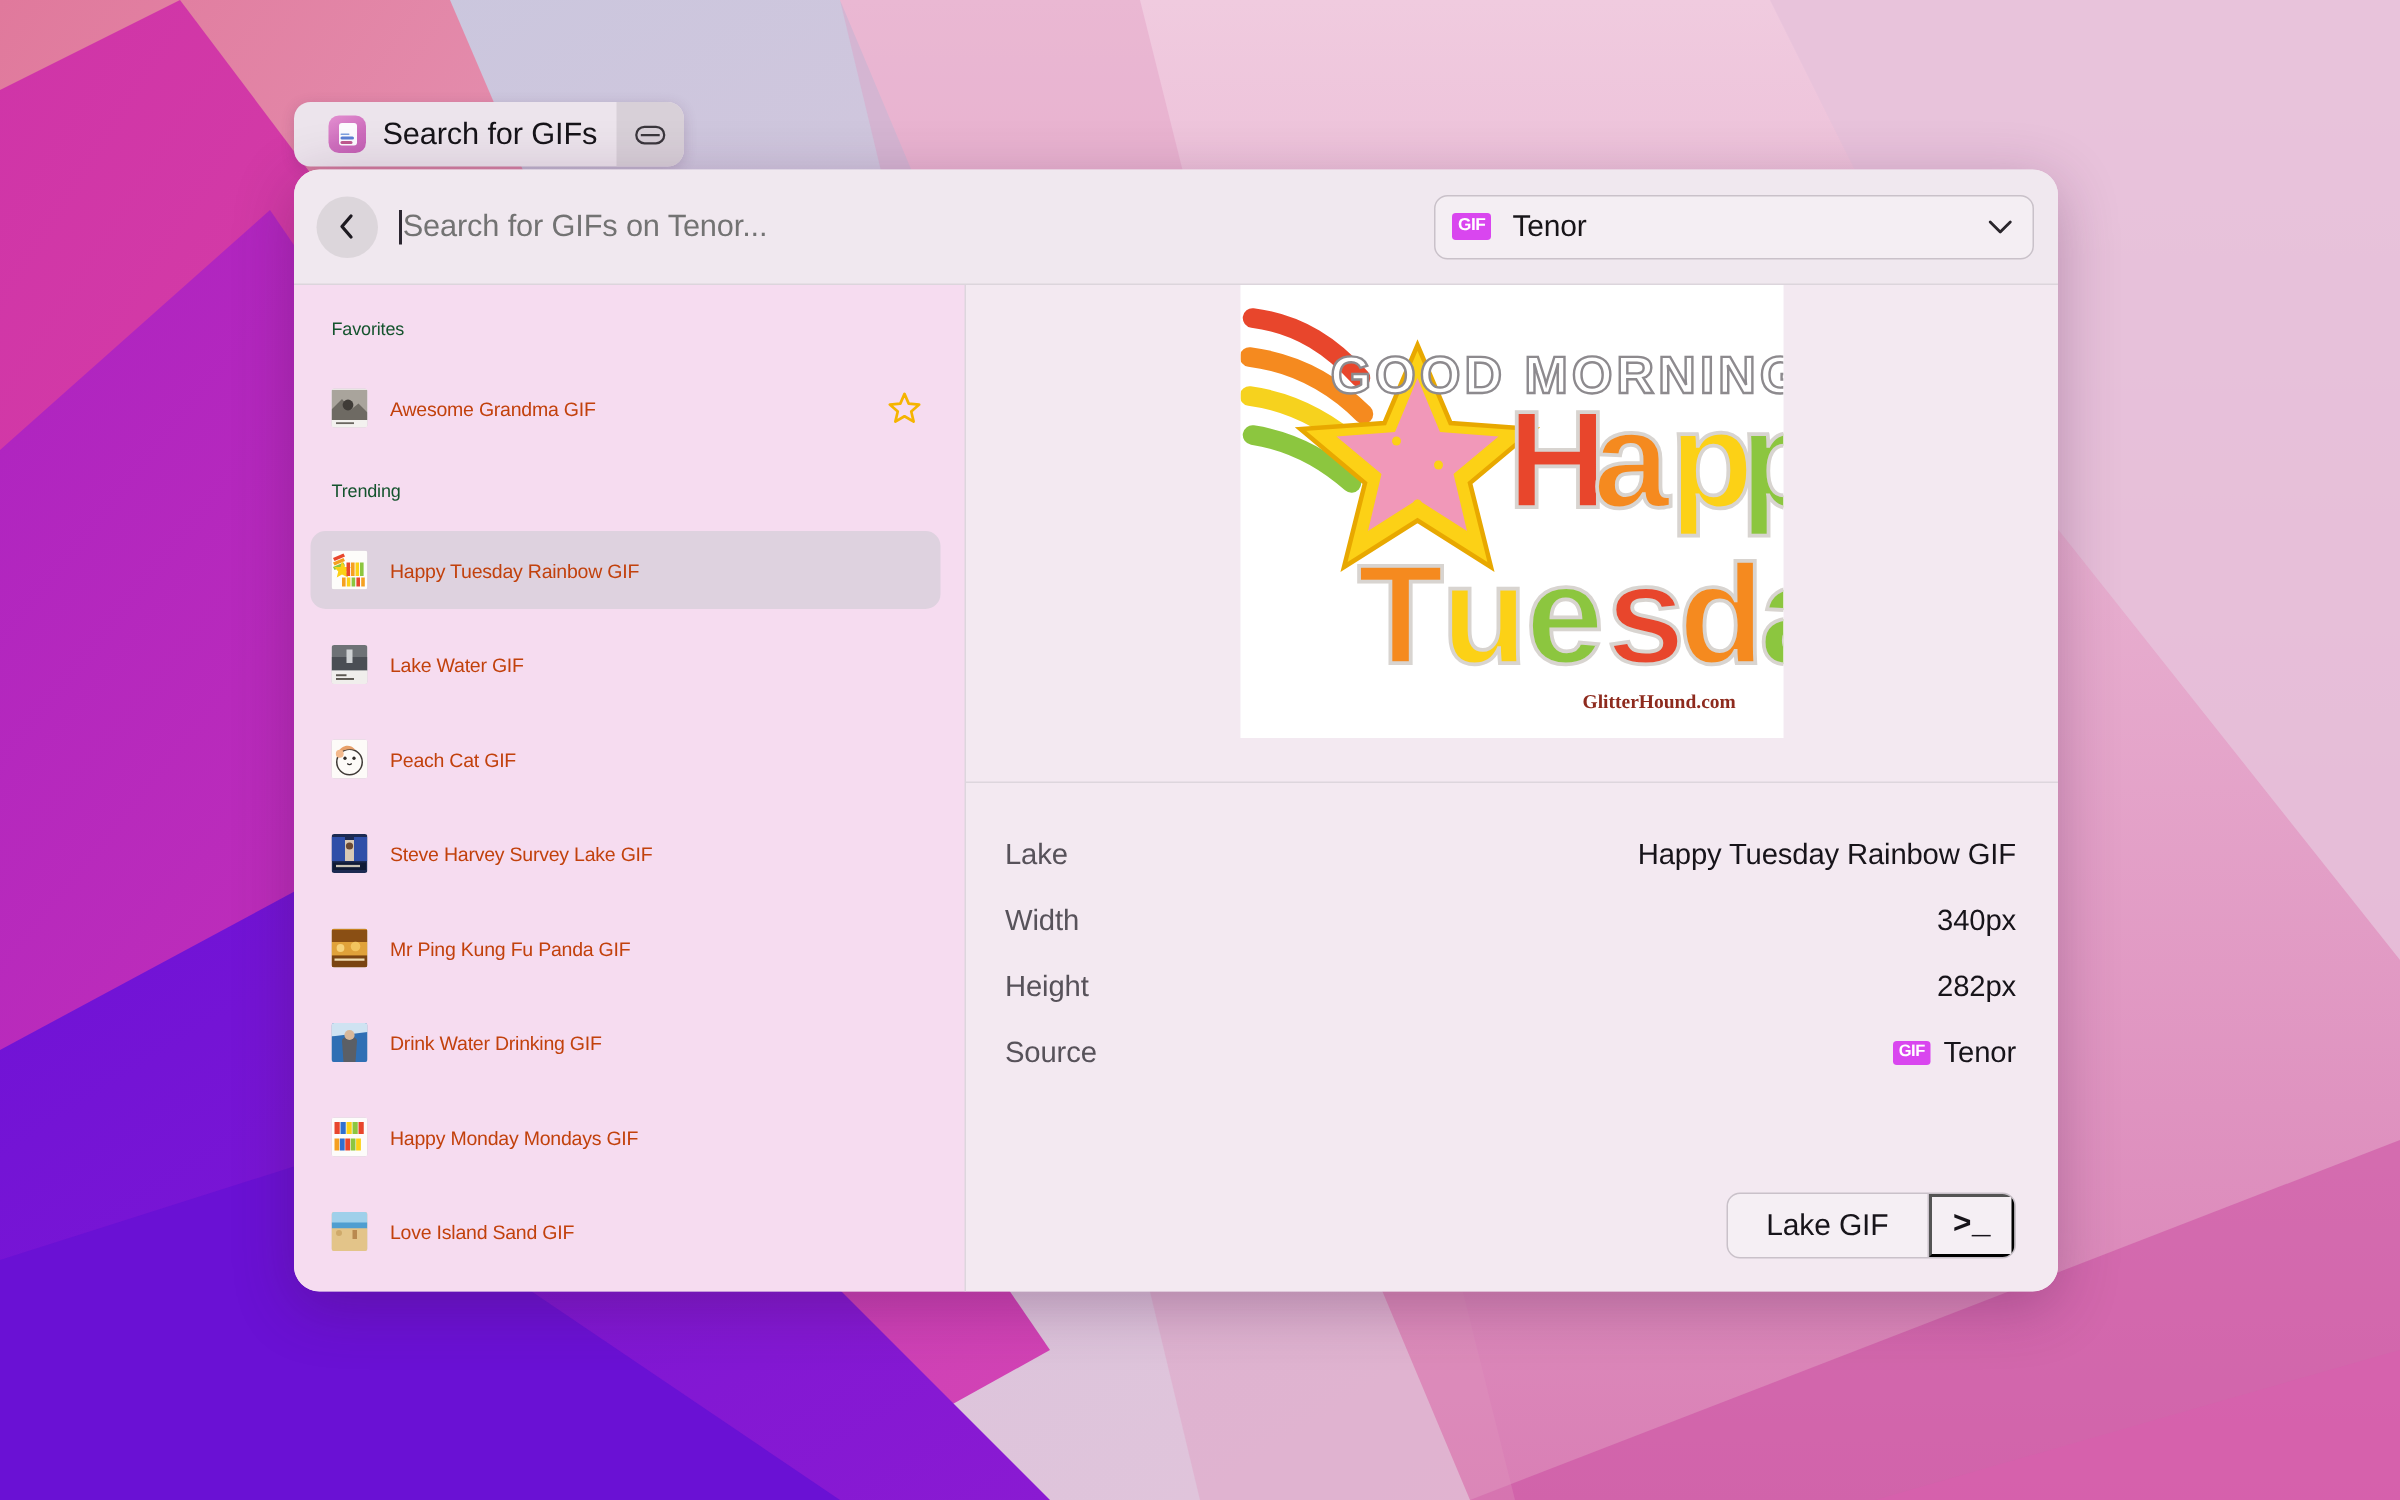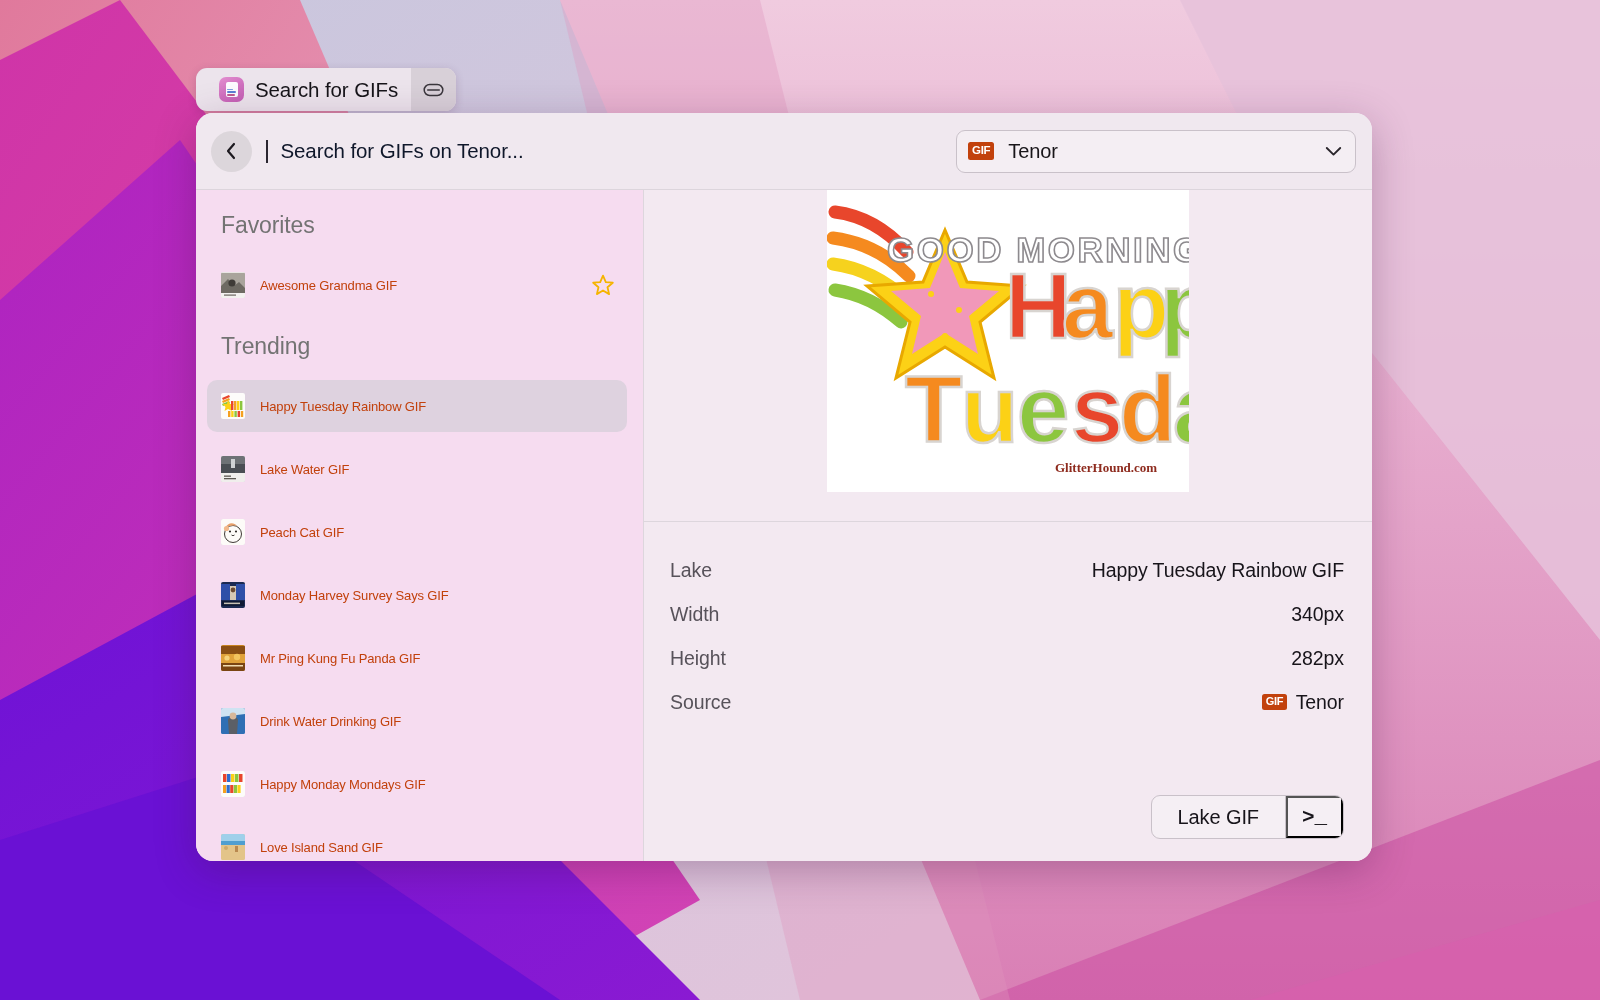--- a/index.html
+++ b/index.html
@@ -68,51 +68,51 @@
     width:41px; height:41px; border-radius:50%;
     background:#dcd6db; display:flex; align-items:center; justify-content:center;
     flex:0 0 auto; cursor:pointer; border:none;
   }
   #search-field {
     flex:1 1 auto; height:44px; display:flex; align-items:center;
     margin-left:14px; position:relative; cursor:text;
   }
   #caret { width:1.5px; height:23px; background:#2b2630; flex:0 0 auto; }
   #search-placeholder {
-    font-size:20.5px; color:#0f172a; letter-spacing:-.1px; margin-left:13px;
+    font-size:20.5px; color:#737373; letter-spacing:-.1px; margin-left:1px;
     user-select:none; white-space:nowrap;
   }
   #source-select {
     flex:0 0 auto; width:400px; height:43px;
     background:#f4eef3; border:1px solid #c9c1c9; border-radius:9px;
     display:flex; align-items:center; padding:0 13px 0 11px;
     margin-right:2px; cursor:pointer;
   }
   .gif-badge {
-    background:#c2410c; border-radius:2.5px; color:#fff;
+    background:#d946ef; border-radius:2.5px; color:#fff;
     font-size:11px; font-weight:bold; letter-spacing:-.3px;
     padding:2.5px 3.5px 3px; line-height:1;
     display:inline-flex; align-items:center; flex:0 0 auto;
     font-family:"Liberation Sans", sans-serif;
   }
   #source-select .gif-badge { font-size:11.5px; padding:3px 4px 3.5px; }
   #source-label { font-size:20px; color:#181519; margin-left:14px; flex:1 1 auto; letter-spacing:-.1px; }
   #chev-down { flex:0 0 auto; }
 
   
   #body-split { flex:1 1 auto; display:flex; min-height:0; }
 
   
   #sidebar {
     width:448px; flex:0 0 auto; background:#f6dcf0;
     border-right:1px solid #ddd6dd;
     overflow:hidden; padding:22px 16px 0 11px; position:relative;
   }
   .section-header {
-    font-size:23px; color:#737373; letter-spacing:-.1px;
+    font-size:12px; color:#14532d; letter-spacing:-.1px;
     padding:0 0 0 14px; margin-bottom:20px;
   }
   #trending-header { margin-top:22px; }
   .list-item {
     display:flex; align-items:center; gap:15px;
     height:52px; padding:0 12px 0 14px; border-radius:10px;
     cursor:pointer; margin-bottom:11px;
   }
   .list-item.selected { background:#ded2df; }
   .thumb {
@@ -339,21 +339,21 @@
           <svg viewBox="0 0 24 26" xmlns="http://www.w3.org/2000/svg">
             <rect width="24" height="26" fill="#1c2a52"></rect>
             <rect x="0" y="2" width="9" height="16" fill="#2f4fa8"></rect>
             <rect x="15" y="2" width="9" height="16" fill="#2f4fa8"></rect>
             <rect x="9" y="4" width="6" height="14" fill="#d8c9b4"></rect>
             <circle cx="12" cy="8" r="2.4" fill="#6b4a32"></circle>
             <rect x="1" y="19" width="22" height="5" fill="#101a34"></rect>
             <rect x="3" y="20.6" width="16" height="1.5" fill="#c9c2b4"></rect>
           </svg>
         </span>
-        <span class="item-label">Monday Harvey Survey Says GIF</span>
+        <span class="item-label">Steve Harvey Survey Lake GIF</span>
       </div>
 
       <div class="list-item">
         <span class="thumb">
           <svg viewBox="0 0 24 26" xmlns="http://www.w3.org/2000/svg">
             <rect width="24" height="26" fill="#c8821f"></rect>
             <rect y="1" width="24" height="8" fill="#8a4f14"></rect>
             <rect y="9" width="24" height="9" fill="#e0a23a"></rect>
             <circle cx="6" cy="13" r="2.6" fill="#f6d27a"></circle>
             <circle cx="16" cy="12" r="3.2" fill="#f2c45e"></circle>

